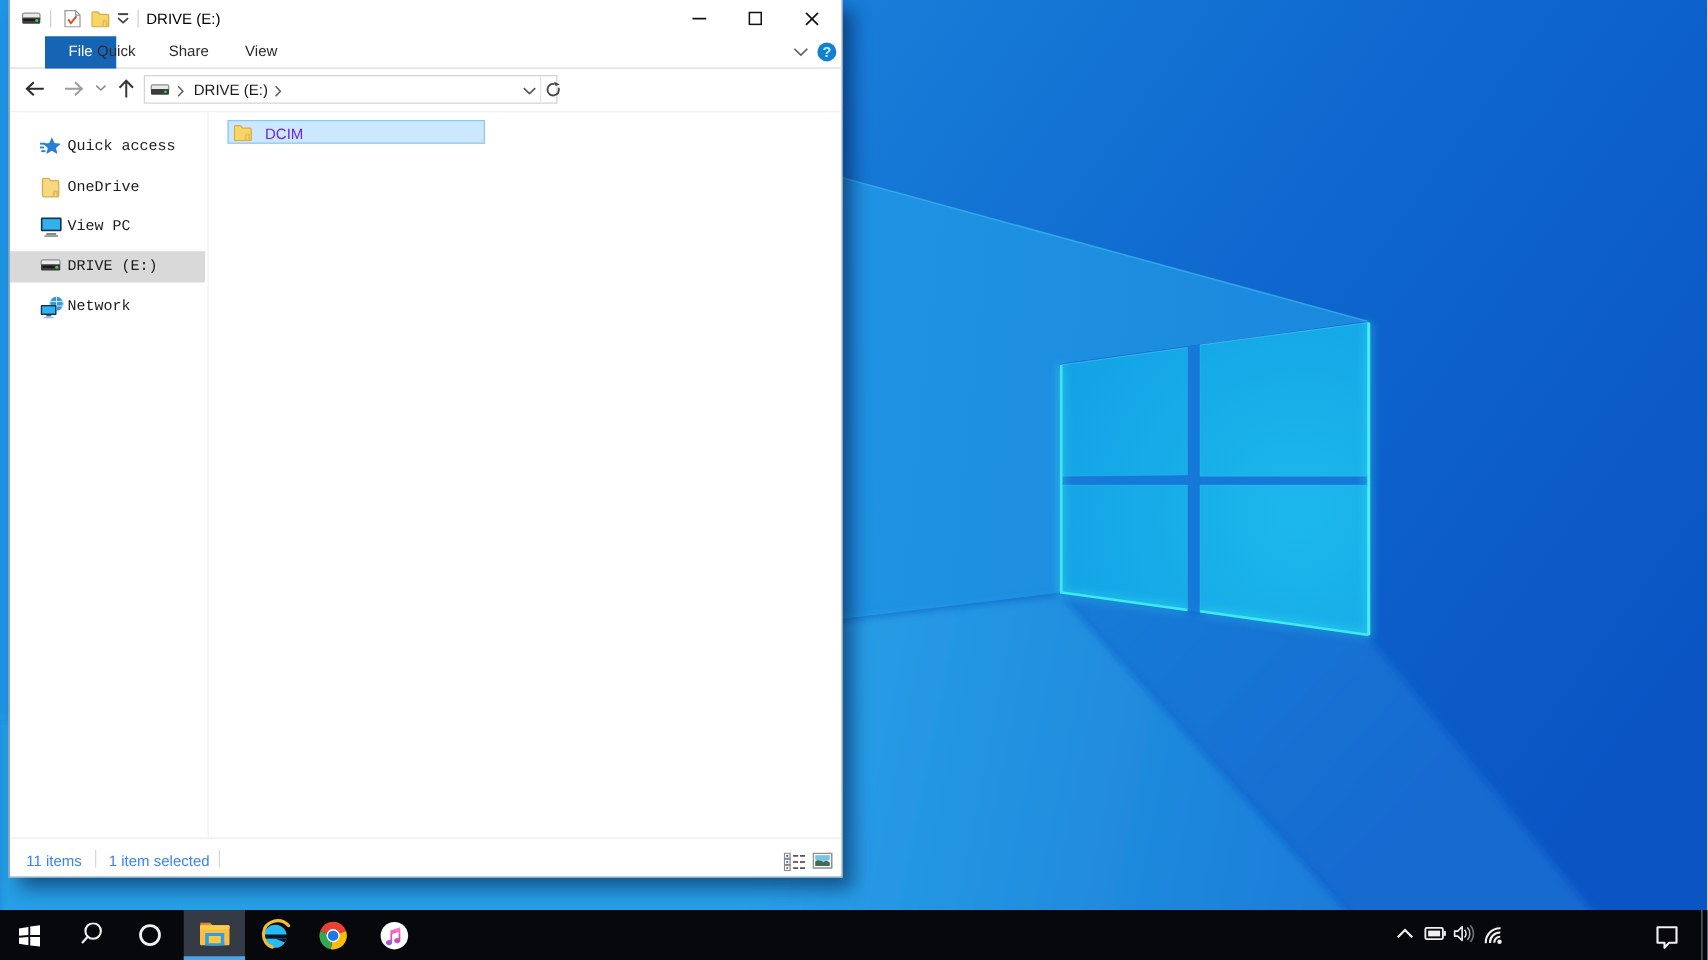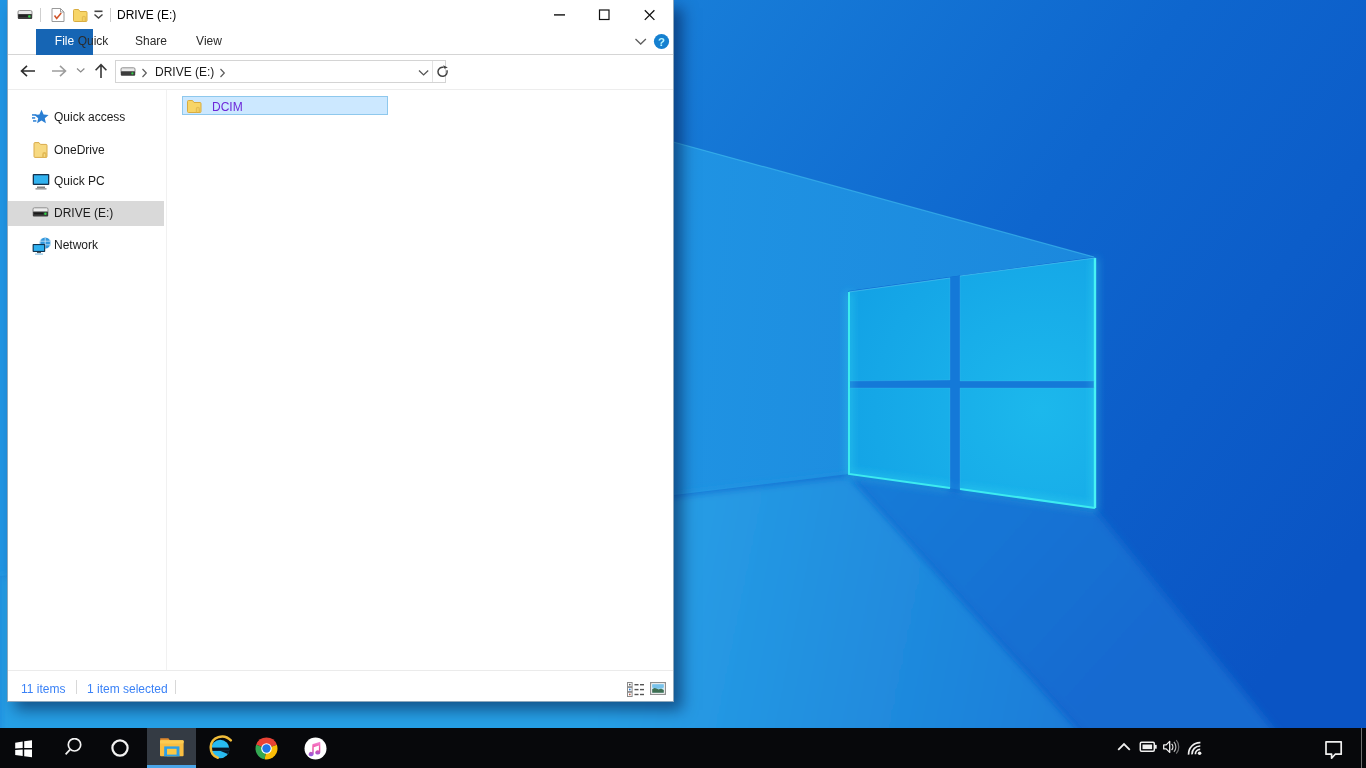--- a/index.html
+++ b/index.html
@@ -18,21 +18,21 @@
              font-size:12px; text-align:center; line-height:25px;margin-left:28px; }
   .tab { position:absolute; top:0; height:26px; font-size:12px; color:#2b2b2b; line-height:25px; text-align:center; }
   
   #addr { position:absolute; left:0; top:55px; width:100%; height:35px; background:#fff; border-bottom:1px solid #ededed;}
   #addrbox { position:absolute; left:107px; top:5px; width:331px; height:23px; border:1px solid #d4d4d4; background:#fff; }
   #searchbox { position:absolute; left:452px; top:5px; width:201px; height:23px; border:1px solid #d4d4d4; background:#fff; }
   
   #main { position:absolute; left:0; top:90px; width:100%; height:580px; background:#fff; }
   #sidesep { position:absolute; left:158px; top:0; width:1px; height:100%; background:#f1f1f1; }
   .srow { position:absolute; left:0; width:156px; height:25px; }
-  .srow .txt { position:absolute; left:46px; top:5px; font-size:12px; color:#1b1b1b; }
+  .srow .txt { position:absolute; left:46px; top:5px; font-size:12px; color:#1b1b1b;font-family:Liberation Mono, monospace; }
   .sicon { position:absolute; left:24px; top:4px; }
   #dcim { position:absolute; left:174px; top:6px; width:206px; height:19px; background:#cce8ff; border:1px solid #8ec8ed; }
   
   #status { position:absolute; left:0; top:670px; width:100%; height:31px; background:#fff; border-top:1px solid #ebebeb; font-size:12px; color:#3b82f6; }
   .vsep { position:absolute; top:9px; width:1px; height:14px; background:#d8d8d8; }
   
   #taskbar { position:absolute; left:0; top:728px; width:1366px; height:40px; background:#07080b; }
 </style>
 </head>
 <body>
@@ -215,21 +215,21 @@
       <div class="txt">OneDrive</div>
     </div>
 
     <div class="srow" style="top:79px;">
       <svg class="sicon" width="18" height="17">
         <rect x="0.7" y="1" width="16.6" height="11" rx="1" fill="#14334f"></rect>
         <rect x="2" y="2.3" width="14" height="8.4" fill="#31b2ef"></rect>
         <rect x="5" y="13.6" width="8" height="1.2" fill="#636363"></rect>
         <rect x="3.5" y="15.2" width="11" height="1.3" fill="#8a8a8a"></rect>
       </svg>
-      <div class="txt">Quick PC</div>
+      <div class="txt">View PC</div>
     </div>
 
     <div class="srow" style="top:111px;">
       <svg class="sicon" style="top:6px;" width="18" height="12">
         <rect x="1" y="0.8" width="15" height="5" rx="1.4" fill="#ececec" stroke="#8f8f8f" stroke-width="1"></rect>
         <rect x="0.8" y="4.4" width="15.4" height="5" rx="1" fill="#3c3c3c"></rect>
         <rect x="2" y="5.6" width="9.5" height="1.8" fill="#1a1a1a"></rect>
         <circle cx="13.4" cy="6.8" r="1.2" fill="#2fd646"></circle>
       </svg>
       <div class="txt">DRIVE (E:)</div>

